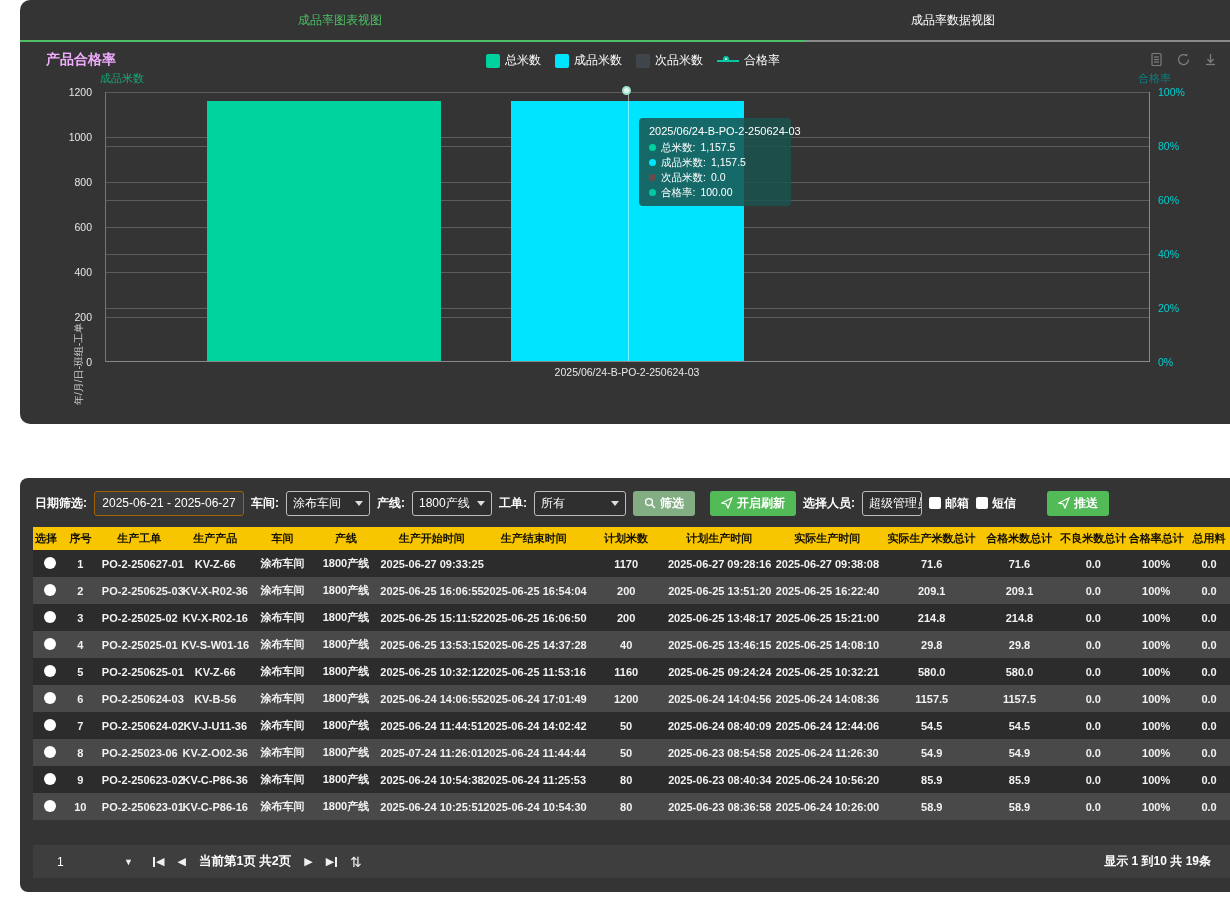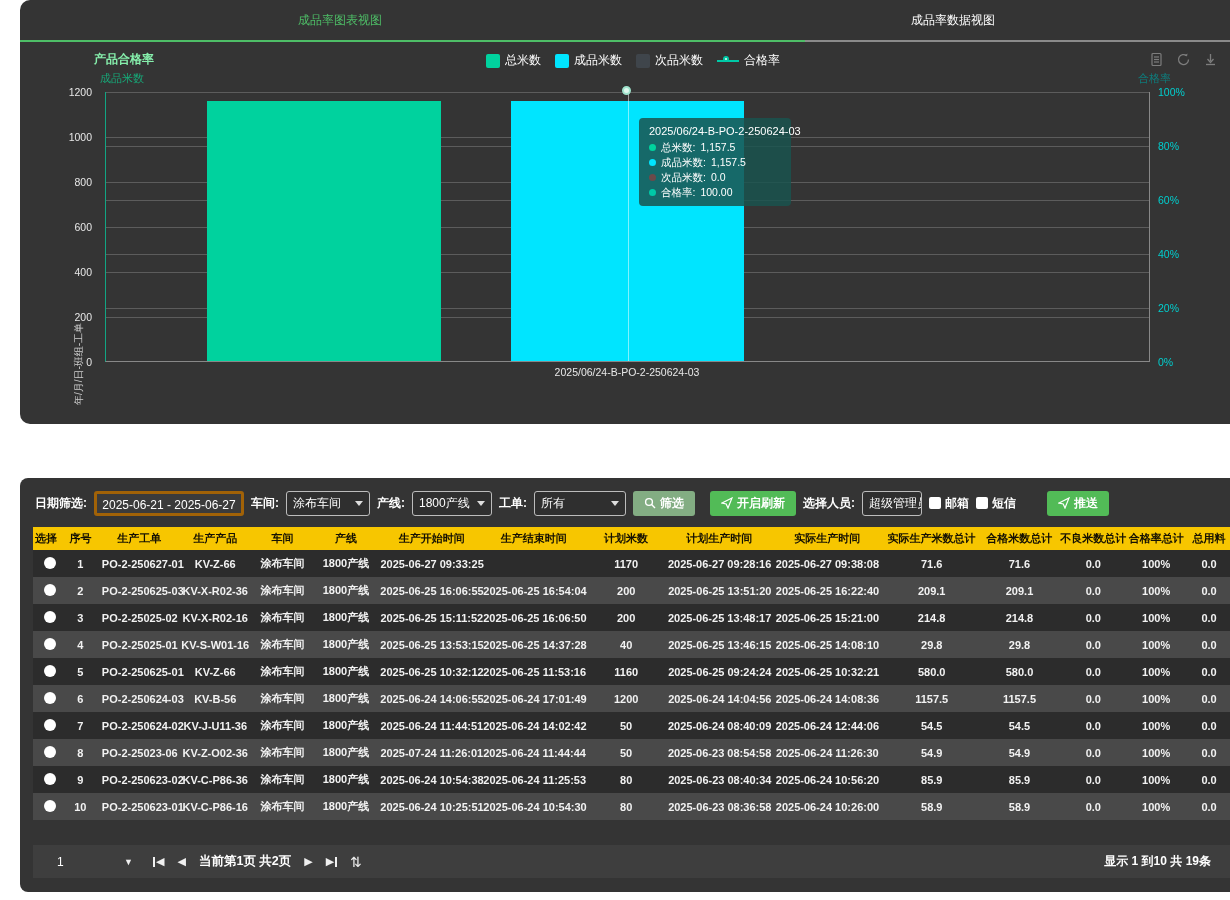--- a/index.html
+++ b/index.html
@@ -10,21 +10,21 @@
   
   .top-panel { top:0; height:424px; }
   .tabbar { position:absolute; top:0; left:0; right:0; height:42px; }
   .tab { position:absolute; top:0; height:40px; line-height:40px; text-align:center; font-size:12px; cursor:pointer; }
   .tab-1 { left:0; width:640px; color:#4ebe67; }
   .tab-2 { left:640px; width:586px; color:#ffffff; }
   .underline { position:absolute; bottom:0; left:0; right:0; height:2px; display:flex; }
   .u-green { width:64%; background:#4ebe67; }
   .u-gray  { flex:1; background:#8a8a8a; }
 
-  .chart-title { position:absolute; left:26px; top:51px; font-size:12px; font-weight:bold; color:#86efac;margin-left:48px; }
+  .chart-title { position:absolute; left:26px; top:51px; font-size:14px; font-weight:bold; color:#f0abfc; }
   .legend { position:absolute; left:0; right:0; top:52px; display:flex; justify-content:center; gap:14px; }
   .legend-item { display:flex; align-items:center; gap:5px; color:#ffffff; font-size:12px; cursor:pointer; }
   .lsym.sq { width:14px; height:14px; border-radius:2px; display:inline-block; }
   .sq-green { background:#00d29e; } .sq-cyan { background:#00e5ff; } .sq-dark { background:#3f454b; }
   .lsym.linedot { position:relative; width:22px; height:14px; display:inline-block; }
   .lsym.linedot::before { content:""; position:absolute; left:0; right:0; top:6px; height:2px; background:#00c9a7; }
   .lsym.linedot .ldot { position:absolute; left:6px; top:2px; width:6px; height:6px; border-radius:50%; border:2px solid #00c9a7; background:#e8fff8; }
   .toolbox { position:absolute; right:28px; top:52px; display:flex; gap:12px; }
   .toolbox svg { cursor:pointer; }
 
@@ -67,21 +67,21 @@
   .tt-label::after { content:": "; }
 
   .xcat { position:absolute; left:450px; top:366px; width:314px; text-align:center; font-size:10.5px; color:#e8e8e8; }
   .xname-vert { position:absolute; left:8px; top:358px; width:100px; height:12px; font-size:10px; color:#cfcfcf;
                 text-align:center; transform:rotate(-90deg); white-space:nowrap; }
 
   
   .bottom-panel { top:478px; height:414px; border-radius:8px;padding-left:40px; }
   .filterbar { position:absolute; top:11px; left:15px; right:10px; height:28px; display:flex; align-items:center; gap:7px; }
   .flabel { font-size:12px; font-weight:bold; color:#ffffff; white-space:nowrap; }
-  .date-input { width:150px; height:25px; line-height:23px; border:3px solid #a16207; border-radius:3px;
+  .date-input { width:150px; height:25px; line-height:23px; border:1px solid #a16207; border-radius:3px;
                 background:#3b3b3b; color:#fff; text-align:center; font-size:12px; }
   .fselect { height:25px; border:1px solid #bcbcbc; border-radius:3px; background:#2f2f2f; color:#fff;
              font-size:12px; display:flex; align-items:center; justify-content:space-between;
              padding:0 6px; gap:6px; cursor:pointer; white-space:nowrap; overflow:hidden; }
   .sel-workshop{width:84px} .sel-line{width:80px} .sel-order{width:92px} .sel-person{width:60px}
   .caret { width:0; height:0; border:4px solid transparent; border-top:5px solid #dddddd; margin-top:5px; flex:none; }
   .btn { height:25px; border:none; border-radius:3px; color:#fff; font-size:12px; font-weight:bold;
          display:flex; align-items:center; gap:4px; padding:0 11px; cursor:pointer; white-space:nowrap; }
   .btn-filter  { background:#83ad83; }
   .btn-refresh { background:#52bb57; margin-left:8px; }

